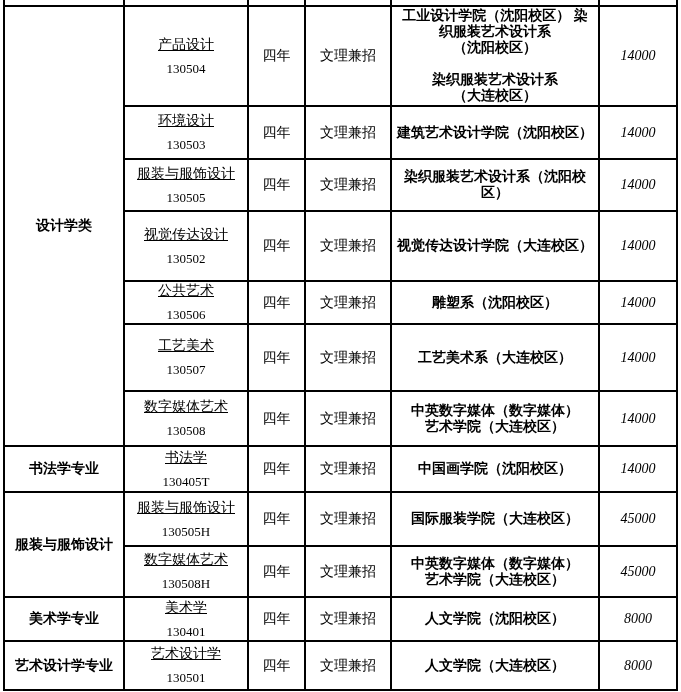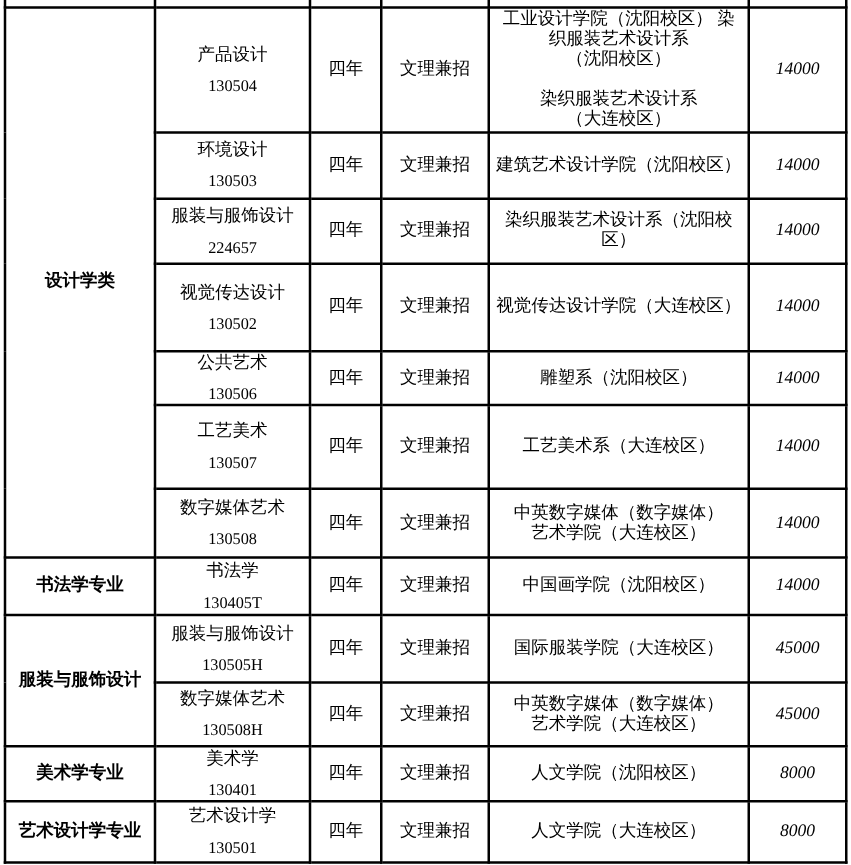--- a/index.html
+++ b/index.html
@@ -34,24 +34,24 @@
   tr.sliver td {
     border-top: none;
     height: 6px;
     padding: 0;
   }
   td.category {
     font-weight: bold;
     font-size: 14px;
     letter-spacing: 0;
   }
-  .mname { line-height: 16px; margin-bottom: 9px; }
+  .mname { line-height: 16px; margin-bottom: 9px; text-decoration: underline; }
   .mcode { line-height: 14px; font-size: 13px; text-align: center; }
   td.college-cell { line-height: 15.5px; }
-  .college { white-space: pre-line; }
+  .college { white-space: pre-line; font-weight: bold; }
   td.fee-cell { font-size: 13px; font-style: italic; }
 </style>
 </head>
 <body>
 
 <div class="page">
   <table class="tuition">
     <colgroup>
       <col style="width:120px">
       <col style="width:124px">
@@ -99,21 +99,21 @@
       <td>文理兼招</td>
       <td class="college-cell">
             <div class="college">建筑艺术设计学院（沈阳校区）</div>
           </td>
       <td class="fee-cell">14000</td>
     </tr>
 
     <tr style="height:52px">
       <td>
         <div class="mname">服装与服饰设计</div>
-        <div class="mcode">224657</div>
+        <div class="mcode">130505</div>
       </td>
       <td>四年</td>
       <td>文理兼招</td>
       <td class="college-cell">
             <div class="college">染织服装艺术设计系（沈阳校区）</div>
           </td>
       <td class="fee-cell">14000</td>
     </tr>
 
     <tr style="height:70px">

